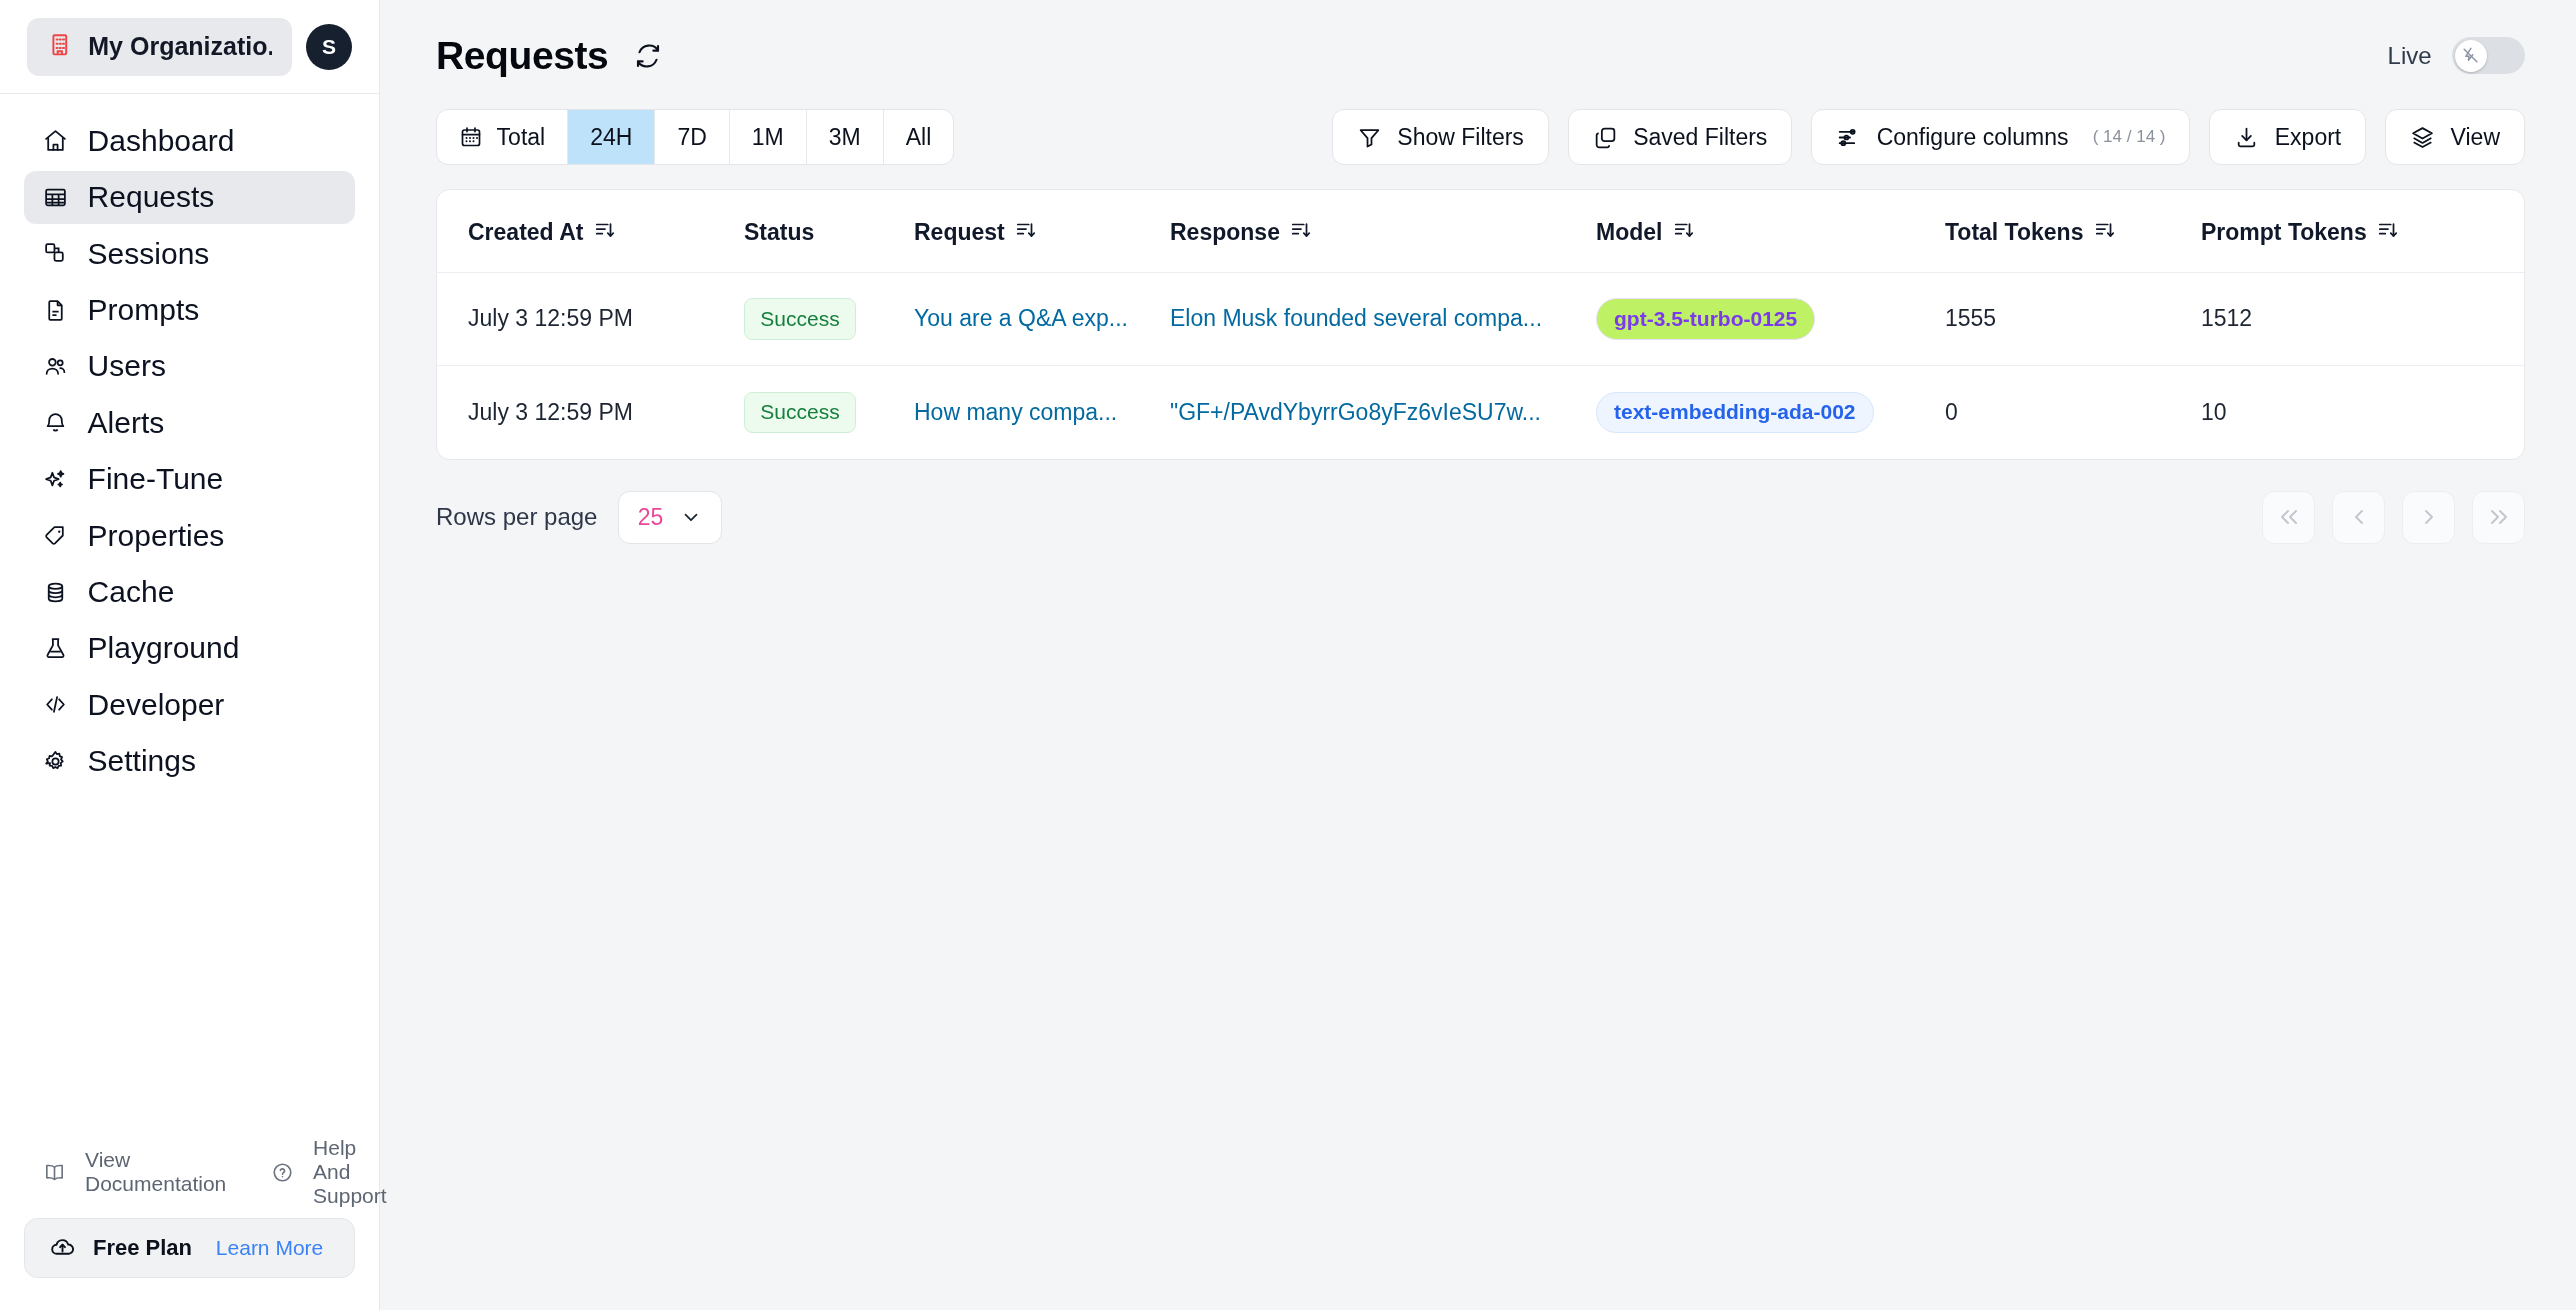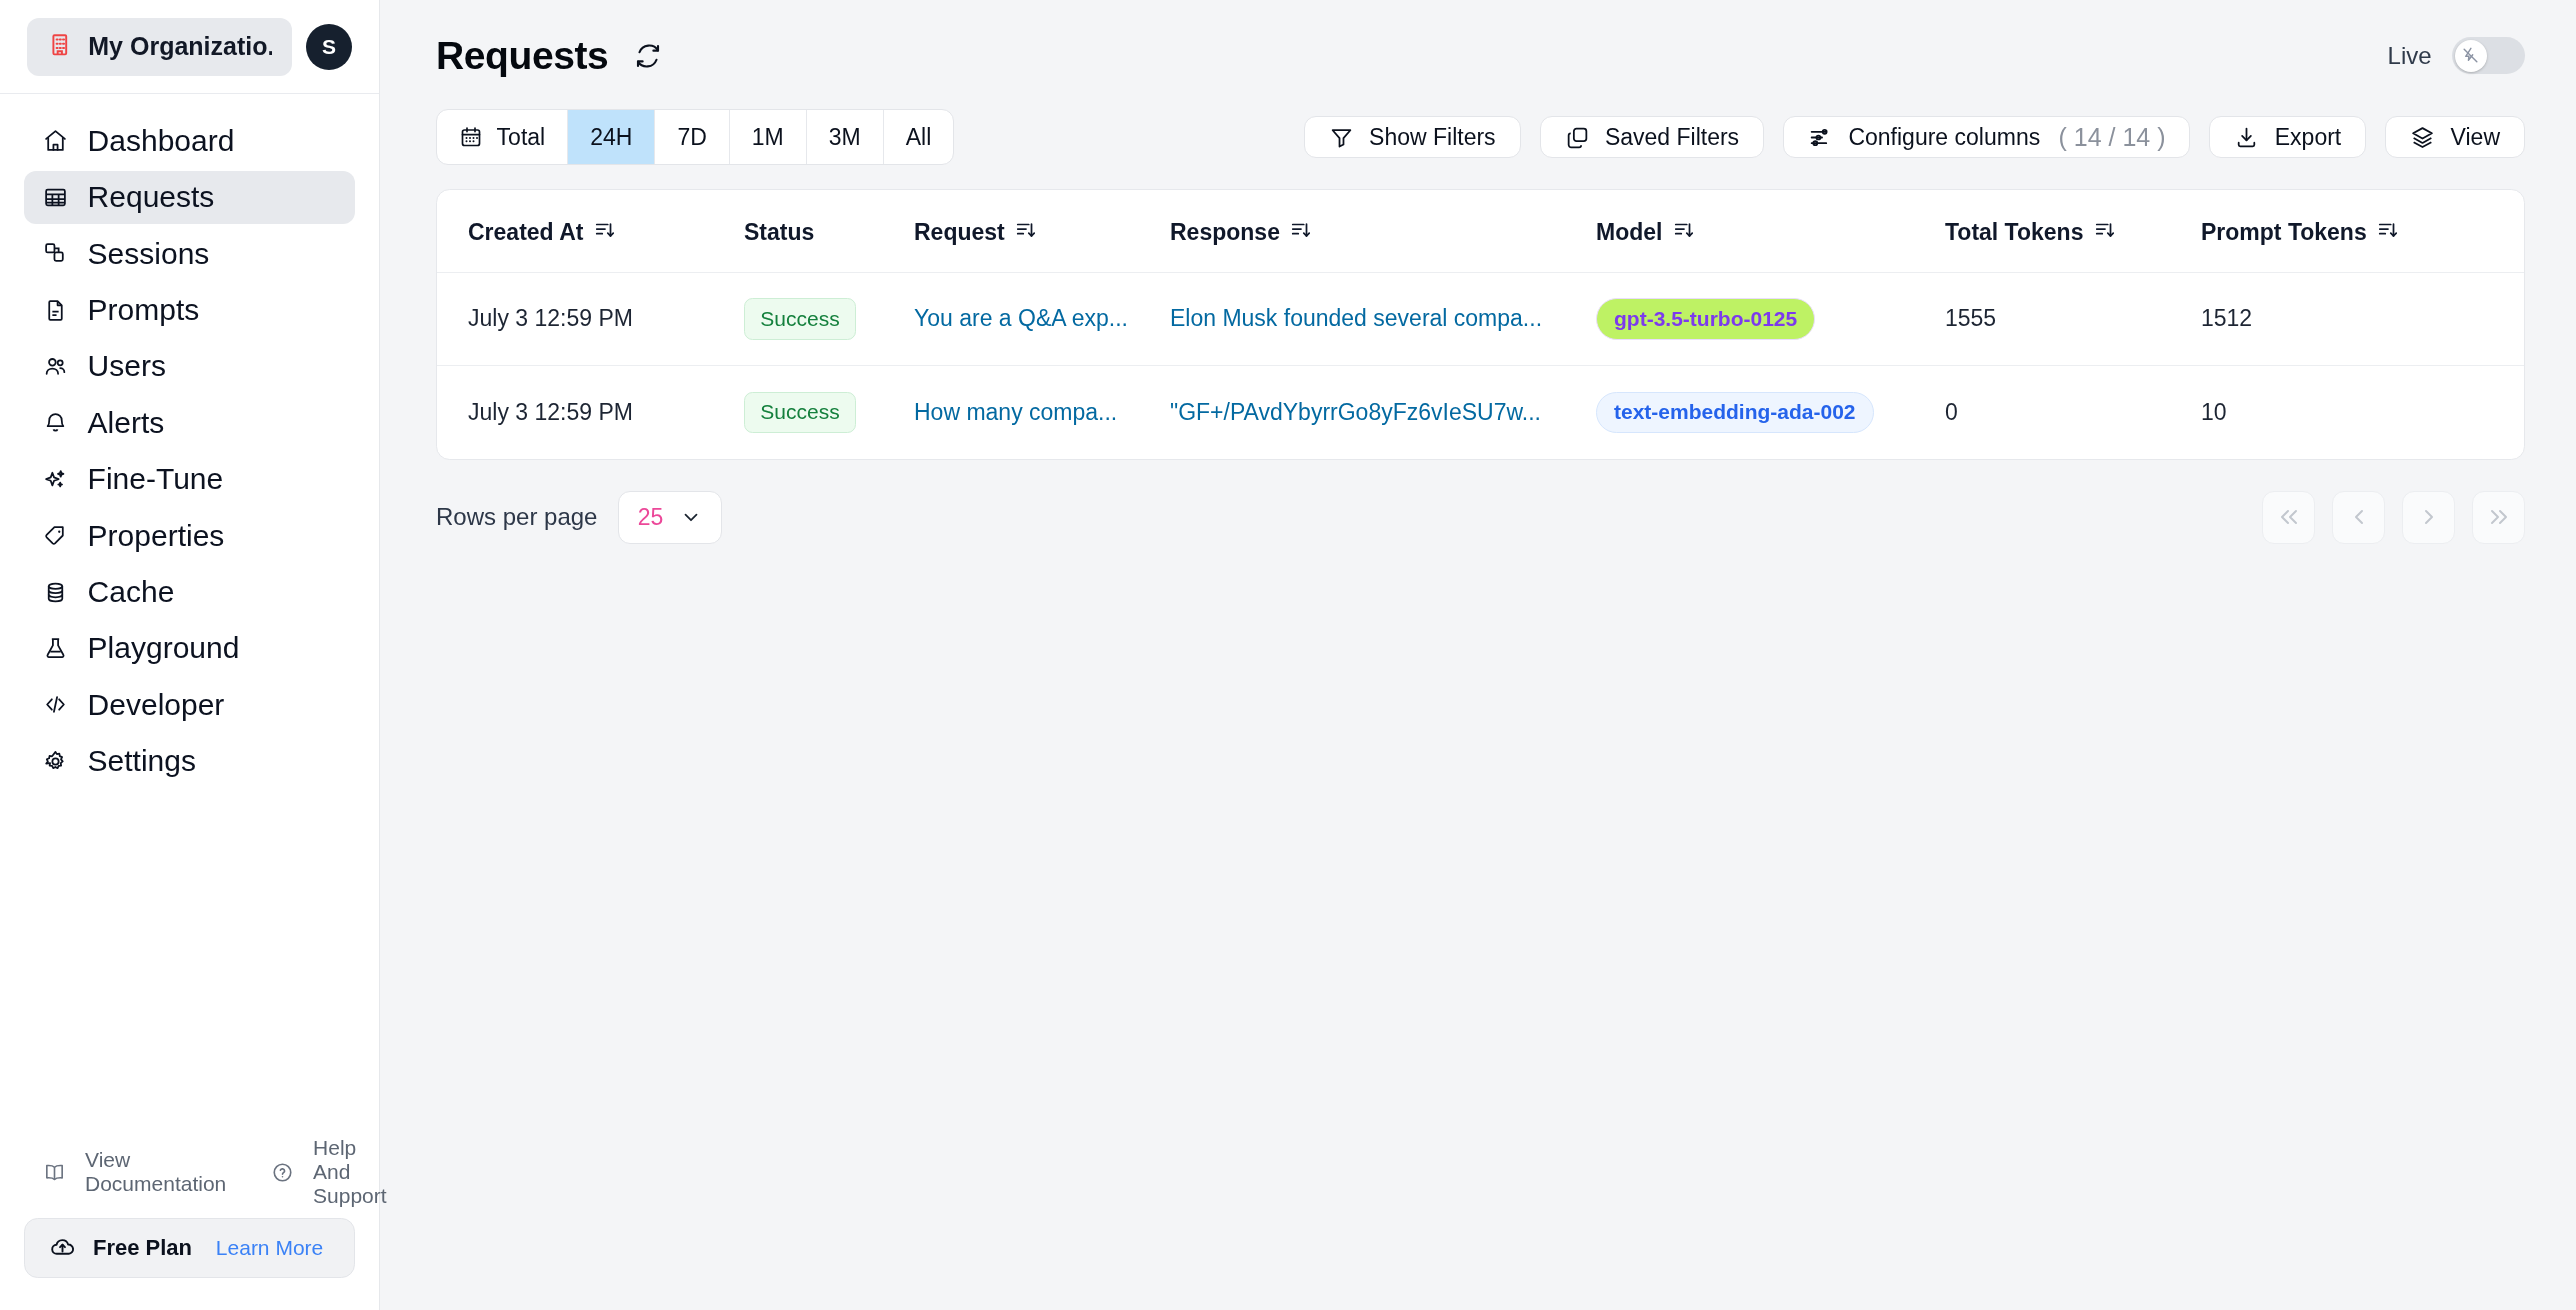--- a/index.html
+++ b/index.html
@@ -117,26 +117,26 @@
     padding: 0 22px; font-size: 23px; color: #0b111d;
     border-right: 0.9px solid #e6e8ec; cursor: pointer; white-space: nowrap;
   }
   .seg-btn:last-child { border-right: none; }
   .seg-btn.active { background: #bfe2fb; }
   .seg-btn svg { width: 24px; height: 24px; display: block; }
 
   .tb-right { margin-left: auto; display: flex; align-items: center; gap: 19px; padding-right: 19px; }
   .tb-btn {
     display: flex; align-items: center; gap: 15.3px;
-    height: 42px; padding: 0 24px;
+    height: 56px; padding: 0 24px;
     background: #ffffff; border: 0.9px solid #e3e5e9; border-radius: 12px;
     font-size: 23px; color: #0b111d; cursor: pointer; white-space: nowrap;
   }
   .tb-btn svg { width: 25px; height: 25px; display: block; }
-  .cfg-count { color: #8b919c; font-size: 25px; margin-left: 3px; }
+  .cfg-count { color: #8b919c; font-size: 17px; margin-left: 9px; }
 
   
   .card {
     margin-top: 24px; margin-right: 19px;
     background: #ffffff;
     border: 0.9px solid #e6e8ec;
     border-radius: 13.6px;
     overflow: hidden;
   }
   table { width: 100%; border-collapse: collapse; table-layout: fixed; }

